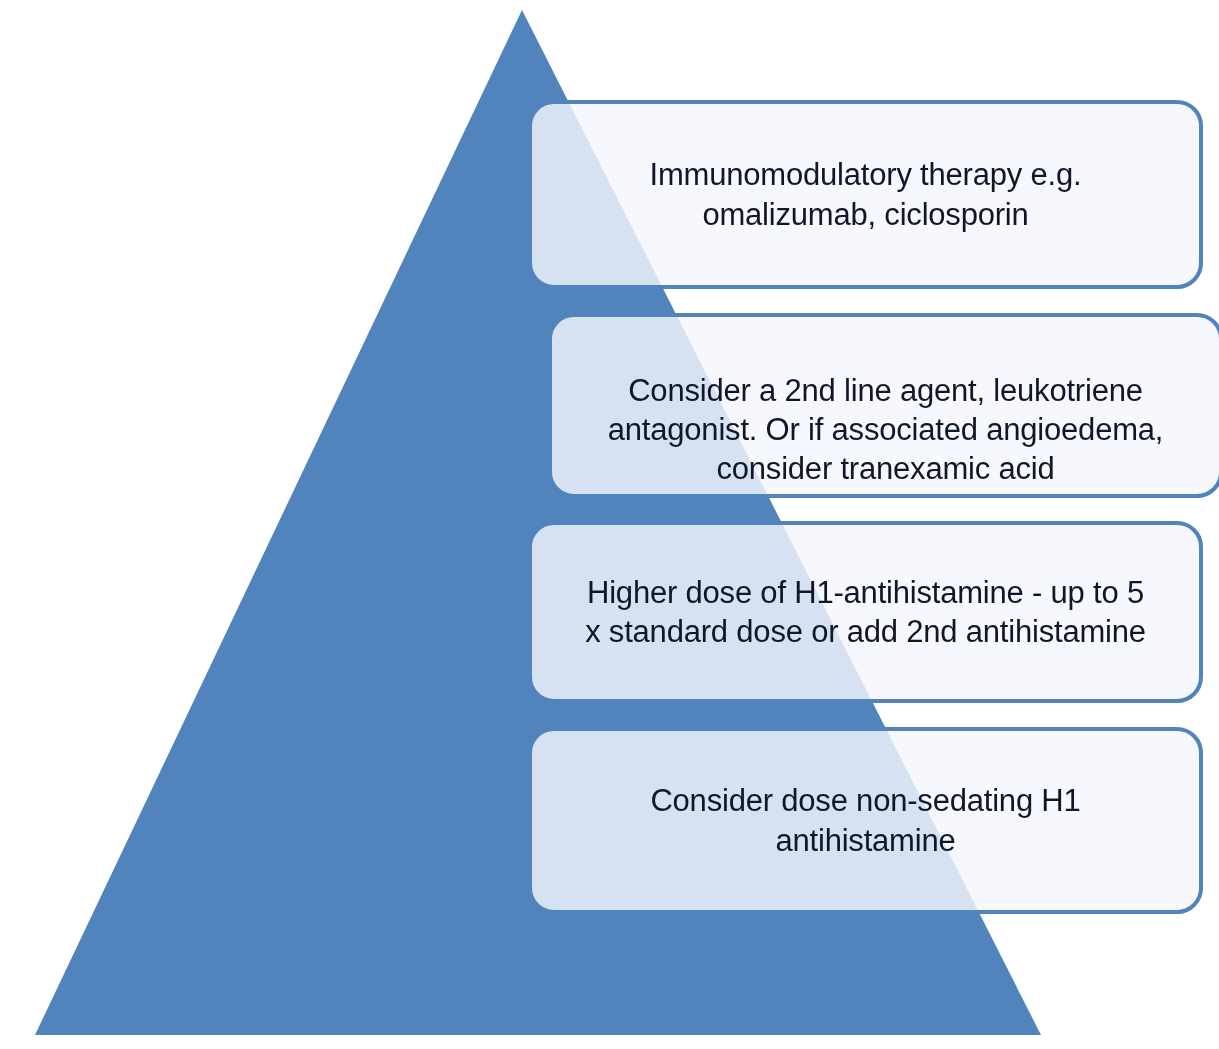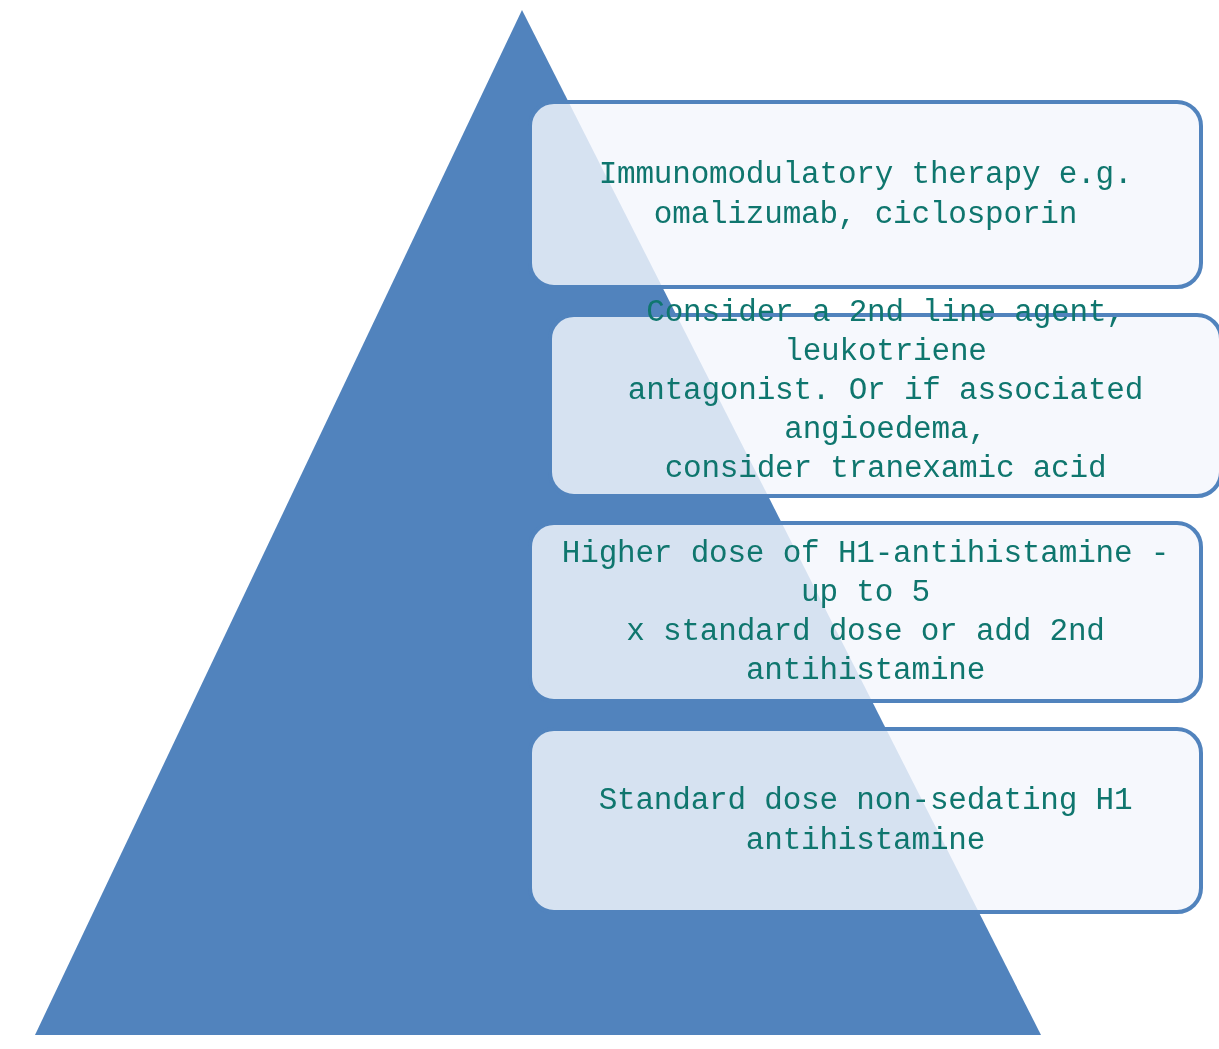--- a/index.html
+++ b/index.html
@@ -35,24 +35,24 @@
     box-sizing: border-box;
     border: 4px solid #5183bd;
     border-radius: 26px;
     background: rgba(244, 247, 252, 0.82);
     display: flex;
     align-items: center;
     justify-content: center;
     padding: 6px 18px;
   }
   .step-text {
-    font-family: Liberation Mono, monospace;
+    font-family: Liberation Sans, sans-serif;
     font-size: 31px;
     line-height: 1.26;
-    color: #0f766e;
+    color: #0f172a;
     text-align: center;
     letter-spacing: -0.2px;
     white-space: pre-line;
   }
   #step-1 { left: 528px; top: 100px;  width: 675px; height: 189px; }
   #step-2 { left: 548px; top: 313px;  width: 675px; height: 185px; align-items: flex-end; }
   #step-3 { left: 528px; top: 521px;  width: 675px; height: 182px; }
   #step-4 { left: 528px; top: 727px;  width: 675px; height: 187px; }
 </style>
 </head>
@@ -76,17 +76,17 @@
 antagonist. Or if associated angioedema,
 consider tranexamic acid</div>
   </div>
 
   <div class="step-box" id="step-3">
     <div class="step-text">Higher dose of H1-antihistamine - up to 5
 x standard dose or add 2nd antihistamine</div>
   </div>
 
   <div class="step-box" id="step-4">
-    <div class="step-text">Standard dose non-sedating H1
+    <div class="step-text">Consider dose non-sedating H1
 antihistamine</div>
   </div>
 
 </div>
 
 </body></html>

